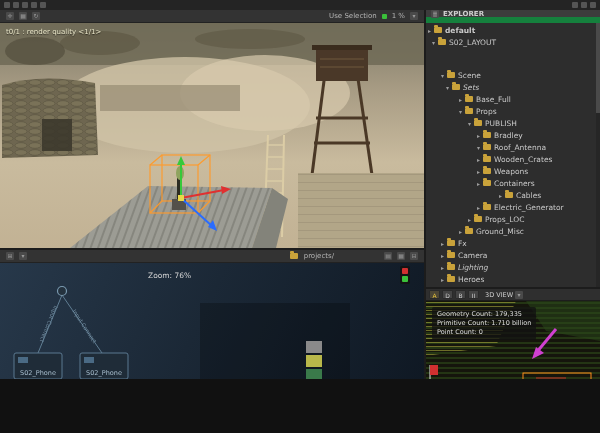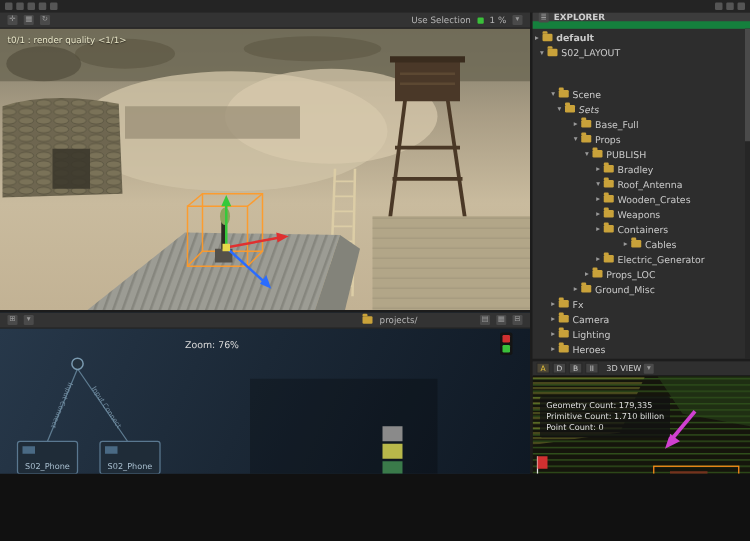--- a/index.html
+++ b/index.html
@@ -40,21 +40,21 @@
   .wire-label{position:absolute;font-size:5.5px;color:#7e9aae;opacity:.85;transform-origin:left center;}
   #ne-led{position:absolute;right:14px;top:3px;width:10px;height:18px;background:#141414;border-radius:2px;display:flex;flex-direction:column;align-items:center;justify-content:center;gap:2px;}
   .led{width:6px;height:6px;border-radius:1px;}
   
   #view3d{left:426px;top:289px;width:174px;height:144px;background:#242424;}
   #v3-toolbar{height:12px;background:#2f2f2f;display:flex;align-items:center;gap:2px;padding:0 3px;border-bottom:1px solid #1d1d1d;box-sizing:border-box;}
   .v3btn{width:11px;height:9px;background:#444;border:1px solid #2a2a2a;border-radius:1px;font-size:6px;color:#ccc;text-align:center;line-height:9px;box-sizing:border-box;}
   .v3btn.hl{color:#e8c43a;background:#4c4636;}
   #v3-tab{font-size:6.5px;color:#cfcfcf;margin-left:4px;}
   #v3-canvas{position:absolute;left:0;top:12px;width:174px;height:132px;background:#15150c;}
-  #v3-stats{position:absolute;left:6px;top:28px;background:rgba(18,18,18,.78);border-radius:2px;padding:3px 5px;line-height:9px;font-size:6.5px;color:#dddddd;white-space:nowrap;}
+  #v3-stats{position:absolute;left:6px;top:18px;background:rgba(18,18,18,.78);border-radius:2px;padding:3px 5px;line-height:9px;font-size:6.5px;color:#dddddd;white-space:nowrap;}
   .pathbar{display:flex;align-items:center;gap:3px;}
 </style>
 </head>
 <body>
 
 <div id="app">
 
   <div id="menubar">
     <span class="mico"></span>
     <span class="mico"></span>
@@ -258,21 +258,21 @@
         <div class="tree-row" style="padding-left: 13px;">
           <span class="arrow">▸</span>
           <span class="ficon"></span>
           <span class="tlabel">Fx</span>
         </div>
         <div class="tree-row" style="padding-left: 13px;">
           <span class="arrow">▸</span>
           <span class="ficon"></span>
           <span class="tlabel">Camera</span>
         </div>
-        <div class="tree-row" style="padding-left: 13px;">
+        <div class="tree-row" style="padding-left: 13px; font-style: italic;">
           <span class="arrow">▸</span>
           <span class="ficon"></span>
           <span class="tlabel">Lighting</span>
         </div>
         <div class="tree-row" style="padding-left: 13px;">
           <span class="arrow">▸</span>
           <span class="ficon"></span>
           <span class="tlabel">Heroes</span>
         </div>
       </div>

